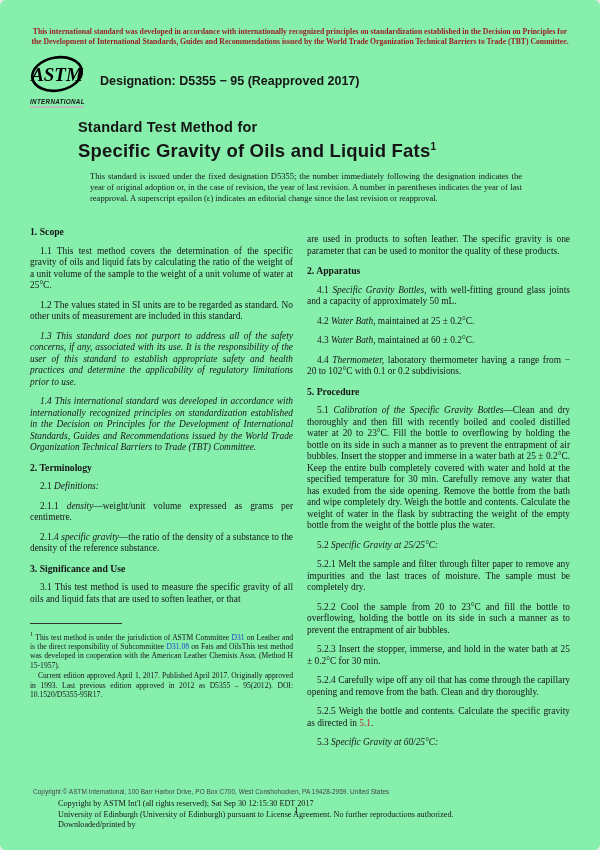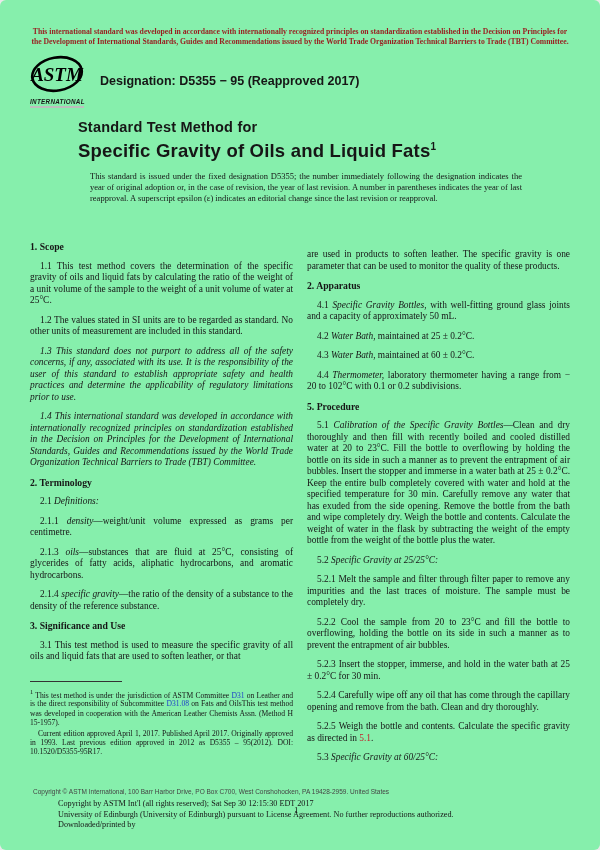--- a/index.html
+++ b/index.html
@@ -39,21 +39,21 @@
   }
   .title-l1{font-size:14.5px;line-height:17px;}
   .title-l2{font-size:18.5px;line-height:21px;}
   .title-l2 sup{font-size:10px;}
   
   .abstract{
     position:absolute;top:171px;left:90px;width:432px;
     font-size:8.5px;line-height:11px;text-align:justify;
   }
   
-  .columns{position:absolute;top:241px;left:30px;width:540px;display:flex;gap:14px;}
+  .columns{position:absolute;top:226px;left:30px;width:540px;display:flex;gap:14px;}
   .col{width:263px;font-size:9.4px;line-height:11.5px;text-align:justify;}
   h3.sec{font-size:9.7px;margin:8px 0 4px 0;}
   .col h3.first{margin-top:0;}
   p.body{margin:8px 0 4px 0;text-indent:10px;}
   p.noindent{text-indent:0;}
   .it{font-style:italic;}
   a.blue{color:var(--blue);text-decoration:none;cursor:pointer;}
   a.red{color:var(--refred);text-decoration:none;cursor:pointer;}
   
   .fn-sep{width:92px;border-top:1px solid #333;margin:18px 0 5px 0;}
@@ -100,21 +100,20 @@
     <div class="col">
       <h3 class="sec first">1. Scope</h3>
       <p class="body">1.1 This test method covers the determination of the specific gravity of oils and liquid fats by calculating the ratio of the weight of a unit volume of the sample to the weight of a unit volume of water at 25°C.</p>
       <p class="body">1.2 The values stated in SI units are to be regarded as standard. No other units of measurement are included in this standard.</p>
       <p class="body it">1.3 This standard does not purport to address all of the safety concerns, if any, associated with its use. It is the responsibility of the user of this standard to establish appropriate safety and health practices and determine the applicability of regulatory limitations prior to use.</p>
       <p class="body it">1.4 This international standard was developed in accordance with internationally recognized principles on standardization established in the Decision on Principles for the Development of International Standards, Guides and Recommendations issued by the World Trade Organization Technical Barriers to Trade (TBT) Committee.</p>
 
       <h3 class="sec">2. Terminology</h3>
       <p class="body"><span>2.1</span> <span class="it">Definitions:</span></p>
       <p class="body"><span>2.1.1</span> <span class="it">density</span><span>—weight/unit volume expressed as grams per centimetre.</span></p>
-      <p class="body"><span>2.1.3</span> <span class="it">oils</span><span>—substances that are fluid at 25°C, consisting of glycerides of fatty acids, aliphatic hydrocarbons, and aromatic hydrocarbons.</span></p>
       <p class="body"><span>2.1.4</span> <span class="it">specific gravity</span><span>—the ratio of the density of a substance to the density of the reference substance.</span></p>
 
       <h3 class="sec">3. Significance and Use</h3>
       <p class="body">3.1 This test method is used to measure the specific gravity of all oils and liquid fats that are used to soften leather, or that</p>
 
       <div class="fn-sep"></div>
       <div class="fn">
         <p><sup>1</sup><span> This test method is under the jurisdiction of ASTM Committee </span><a class="blue">D31</a><span> on Leather and is the direct responsibility of Subcommittee </span><a class="blue">D31.08</a><span> on Fats and OilsThis test method was developed in cooperation with the American Leather Chemists Assn. (Method H 15-1957).</span></p>
         <p class="ind">Current edition approved April 1, 2017. Published April 2017. Originally approved in 1993. Last previous edition approved in 2012 as D5355 – 95(2012). DOI: 10.1520/D5355-95R17.</p>
       </div>

